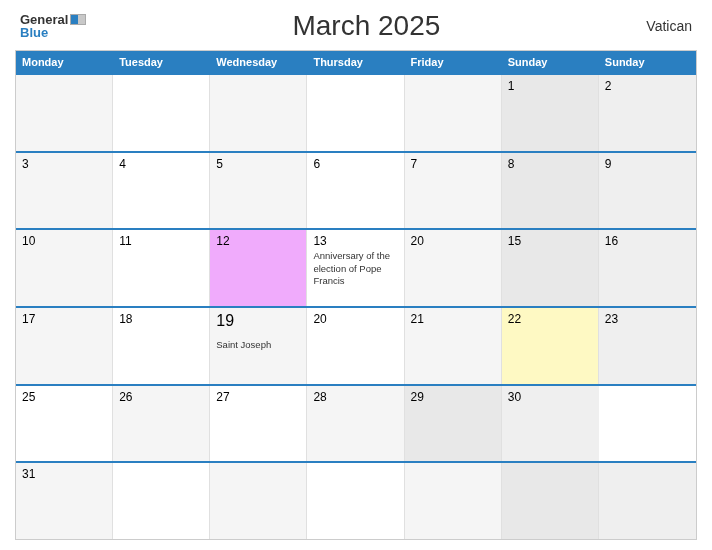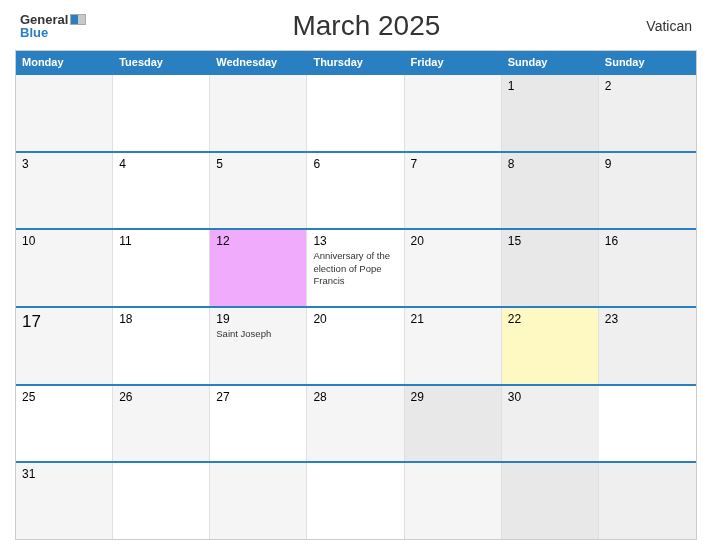--- a/index.html
+++ b/index.html
@@ -166,27 +166,27 @@
           </div>
           <div style="background: rgb(232, 232, 232); padding: 4px 6px; min-height: 65px; vertical-align: top; border-right: 1px solid rgb(224, 224, 224);">
             <span style="display: block; font-size: 12px; margin-bottom: 2px;">15</span>
           </div>
           <div style="background: rgb(239, 239, 239); padding: 4px 6px; min-height: 65px; vertical-align: top;">
             <span style="display: block; font-size: 12px; margin-bottom: 4px;">16</span>
           </div>
         </div>
         <div class="cal-week" style="flex: 1 1 0%; display: grid; grid-template-columns: repeat(7, 1fr); border-top: 2px solid rgb(42, 127, 193);">
           <div style="background: rgb(245, 245, 245); padding: 4px 6px; min-height: 65px; vertical-align: top; border-right: 1px solid rgb(224, 224, 224);">
-            <span style="display: block; font-size: 17px; margin-bottom: 12px;">17</span>
+            <span style="display: block; font-size: 12px; margin-bottom: 12px;">17</span>
           </div>
           <div style="background: rgb(255, 255, 255); padding: 4px 6px; min-height: 65px; vertical-align: top; border-right: 1px solid rgb(224, 224, 224);">
             <span style="display: block; font-size: 12px; margin-bottom: 2px;">18</span>
           </div>
           <div style="background: rgb(245, 245, 245); padding: 4px 6px; min-height: 65px; vertical-align: top; border-right: 1px solid rgb(224, 224, 224);">
-            <span style="display: block; font-size: 12px; margin-bottom: 2px;">19</span>
+            <span style="display: block; font-size: 16px; margin-bottom: 9px;">19</span>
             <span style="font-size: 9.5px; color: rgb(51, 51, 51); line-height: 1.3; display: block;">Saint Joseph</span>
           </div>
           <div style="background: rgb(255, 255, 255); padding: 4px 6px; min-height: 65px; vertical-align: top; border-right: 1px solid rgb(224, 224, 224);">
             <span style="display: block; font-size: 12px; margin-bottom: 2px;">20</span>
           </div>
           <div style="background: rgb(245, 245, 245); padding: 4px 6px; min-height: 65px; vertical-align: top; border-right: 1px solid rgb(224, 224, 224);">
             <span style="display: block; font-size: 12px; margin-bottom: 2px;">21</span>
           </div>
           <div style="background: #fef9c3; padding: 4px 6px; min-height: 65px; vertical-align: top; border-right: 1px solid rgb(224, 224, 224);">
             <span style="display: block; font-size: 12px; margin-bottom: 2px;">22</span>

